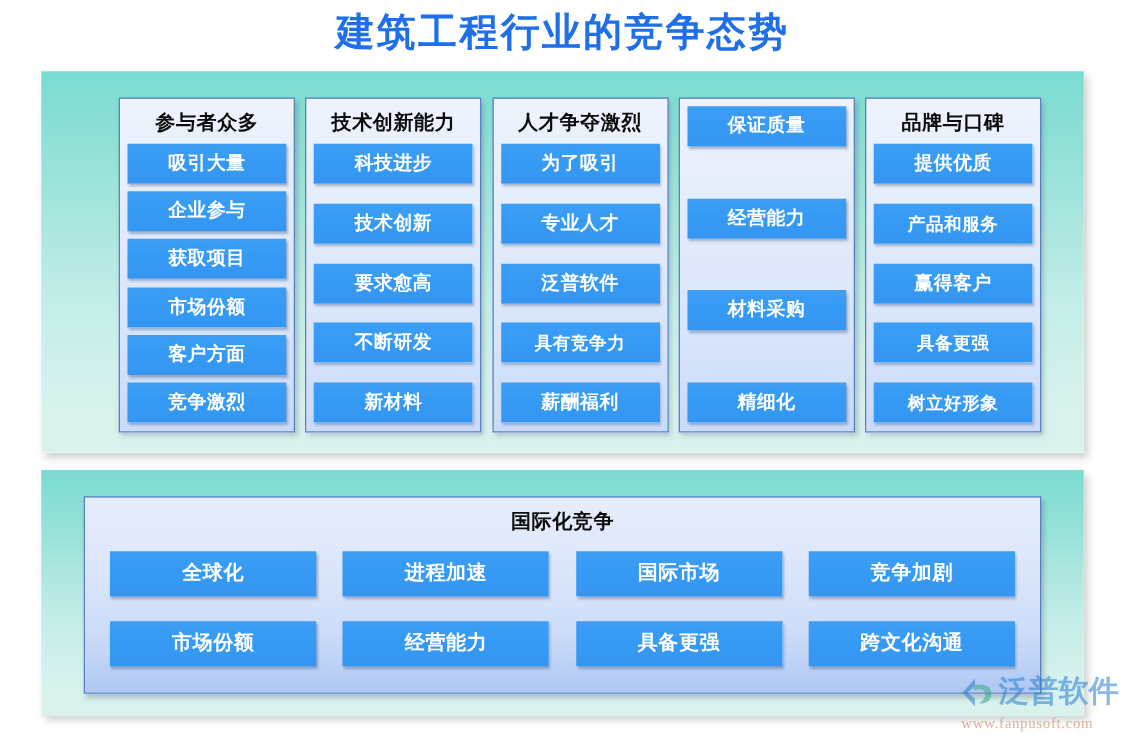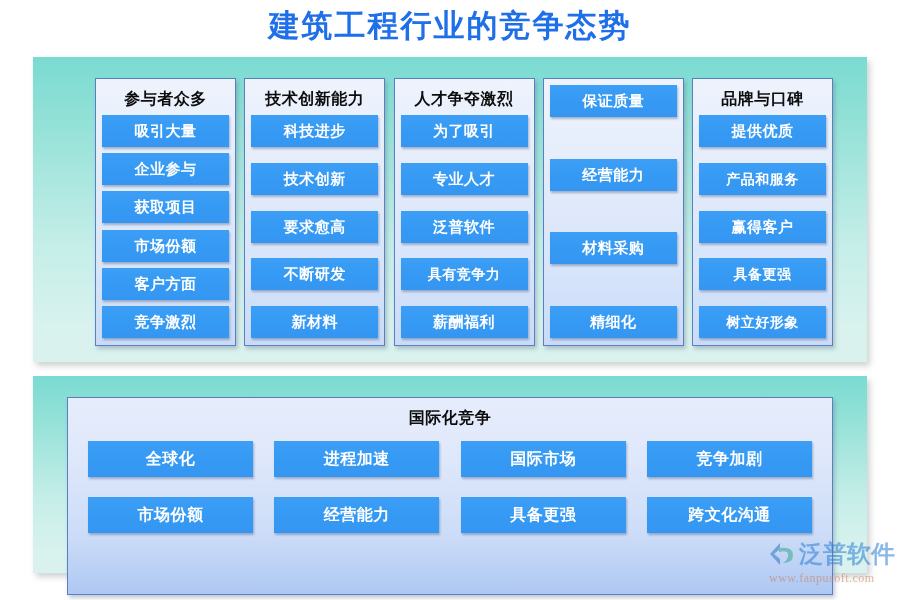--- a/index.html
+++ b/index.html
@@ -91,21 +91,21 @@
     letter-spacing: 0.5px;
   }
   .item-box.small { font-size: 14px; }
 
   
   .bottom-card {
     position: absolute;
     top: 21px;
     left: 34px;
     width: 766px;
-    height: 198px;
+    height: 158px;
     box-sizing: border-box;
     border: 1px solid #5b7fc4;
     background: linear-gradient(to bottom, #e6edfc 0%, #dfe8fb 30%, #ccdcf8 70%, #aec8f3 100%);
     box-shadow: 2px 3px 4px rgba(90,105,125,0.35);
     padding: 5px 20px 26px 20px;
   }
   .bottom-title {
     text-align: center;
     font-size: 16px;
     font-weight: bold;

